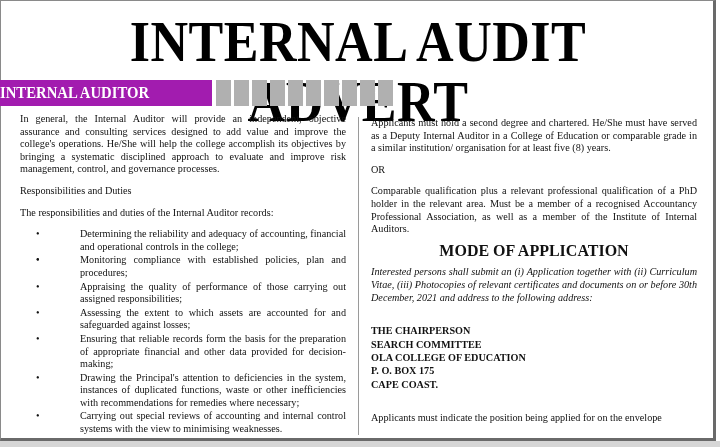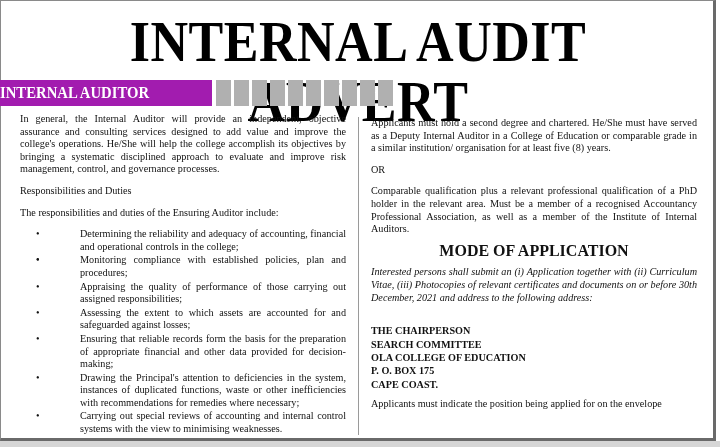--- a/index.html
+++ b/index.html
@@ -28,21 +28,21 @@
     .col { position: absolute; font-size: 10.2px; line-height: 12.6px; text-align: justify; }
     .col-left { left: 20px; top: 113px; width: 326px; }
     .col-right { left: 371px; top: 117px; width: 326px; }
     .para { margin-bottom: 9px; }
     .heading-bold { font-weight: bold; }
     ul.bullets { list-style: none; margin-left: 16px; }
     ul.bullets li { position: relative; padding-left: 44px; margin-bottom: 1px; }
     ul.bullets li .dot { position: absolute; left: 0; top: 0; }
     .center-head { text-align: center; font-weight: bold; margin-bottom: 9px; font-size: 16px; }
     .italic { font-style: italic; }
-    .address { font-weight: bold; margin-top: 20px; margin-bottom: 7px; line-height: 13.4px; }
+    .address { font-weight: bold; margin-top: 20px; margin-bottom: 21px; line-height: 13.4px; }
     .address div { text-align: left; }
   </style>
 </head>
 <body>
 
 <div class="frame"></div>
 <div class="shadow-bottom"></div>
 
 <h1 class="title">INTERNAL AUDIT ADVERT</h1>
 
@@ -60,21 +60,21 @@
     <div class="block"></div>
     <div class="block"></div>
     <div class="block"></div>
   </div>
 
 <div class="divider"></div>
 
 <div class="col col-left">
   <p class="para">In general, the Internal Auditor will provide an independent, objective assurance and consulting services designed to add value and improve the college's operations. He/She will help the college accomplish its objectives by bringing a systematic disciplined approach to evaluate and improve risk management, control, and governance processes.</p>
   <p class="para">Responsibilities and Duties</p>
-  <p class="para">The responsibilities and duties of the Ensuring Auditor include:</p>
+  <p class="para">The responsibilities and duties of the Internal Auditor records:</p>
   <ul class="bullets" id="bullets">
       <li><span class="dot">•</span><span>Determining the reliability and adequacy of accounting, financial and operational controls in the college;</span></li>
       <li><span class="dot">•</span></li>
       <li><span class="dot">•</span><span>Monitoring compliance with established policies, plan and procedures;</span></li>
       <li><span class="dot">•</span><span>Appraising the quality of performance of those carrying out assigned responsibilities;</span></li>
       <li><span class="dot">•</span><span>Assessing the extent to which assets are accounted for and safeguarded against losses;</span></li>
       <li><span class="dot">•</span><span>Ensuring that reliable records form the basis for the preparation of appropriate financial and other data provided for decision-making;</span></li>
       <li><span class="dot">•</span><span>Drawing the Principal's attention to deficiencies in the system, instances of duplicated functions, waste or other inefficiencies with recommendations for remedies where necessary;</span></li>
       <li><span class="dot">•</span><span>Carrying out special reviews of accounting and internal control systems with the view to minimising weaknesses.</span></li>
     </ul>

